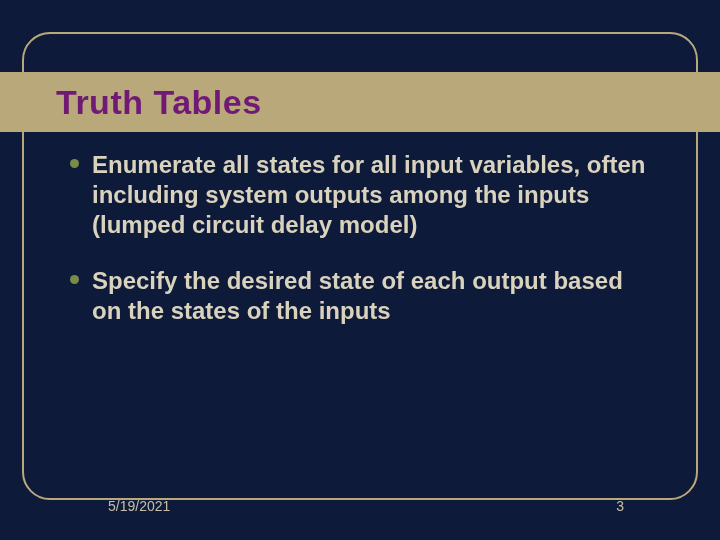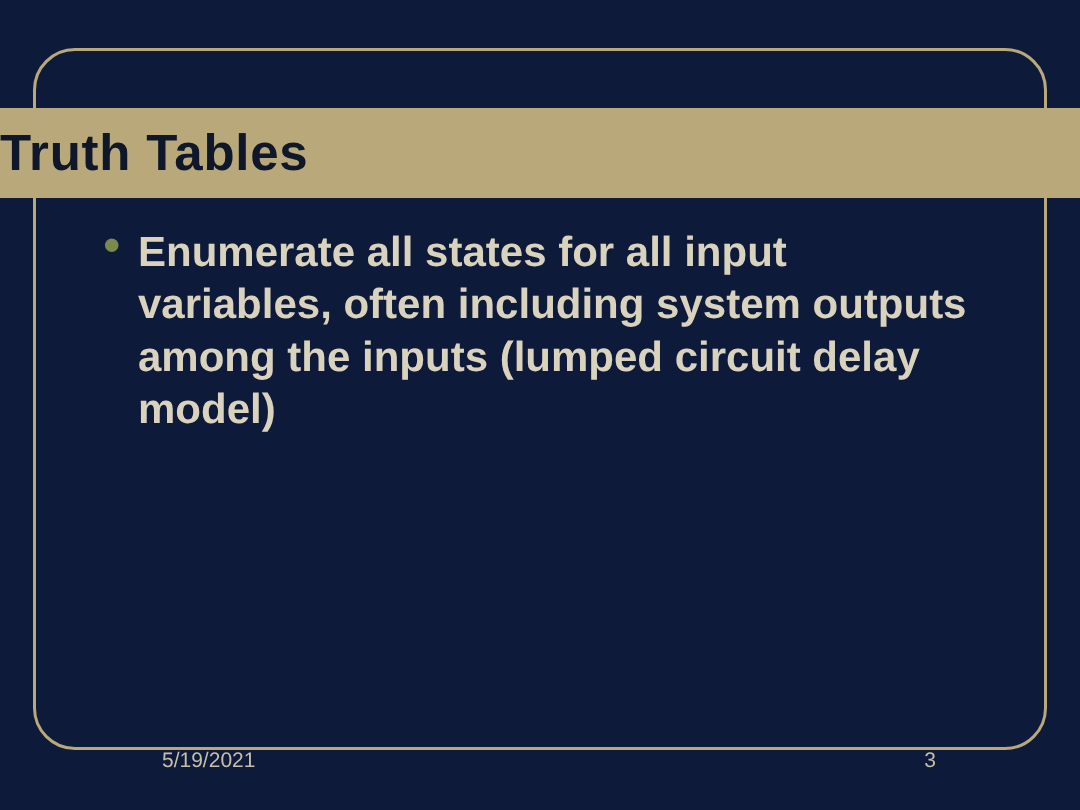--- a/index.html
+++ b/index.html
@@ -24,35 +24,36 @@
     top: 72px;
     width: 720px;
     height: 60px;
     background: #b9a97a;
     display: flex;
     align-items: center;
   }
   .title-text {
     font-size: 34px;
     font-weight: bold;
-    color: #0f172a;
+    color: #701a75;
+    margin-left: 56px;
     letter-spacing: 0.5px;
   }
   .content {
     position: absolute;
     left: 92px;
     top: 150px;
     width: 560px;
     color: #d9d2bd;
   }
   .bullet-item {
     position: relative;
     margin-bottom: 26px;
     padding-left: 0;
-    font-size: 28px;
+    font-size: 24px;
     font-weight: bold;
     line-height: 1.25;
   }
   .bullet-marker {
     position: absolute;
     left: -22px;
     top: 9px;
     width: 9px;
     height: 9px;
     background: #7a8a4a;
@@ -94,18 +95,22 @@
 
 <div class="title-band">
   <div class="title-text">Truth Tables</div>
 </div>
 
 <div class="content">
   <div class="bullet-item">
     <span class="bullet-marker"></span>
     <span>Enumerate all states for all input variables, often including system outputs among the inputs (lumped circuit delay model)</span>
   </div>
+  <div class="bullet-item">
+    <span class="bullet-marker"></span>
+    <span>Specify the desired state of each output based on the states of the inputs</span>
+  </div>
 </div>
 
 <div class="footer">
   <div class="footer-date">5/19/2021</div>
   <div class="footer-page">3</div>
 </div>
 
 </body></html>

